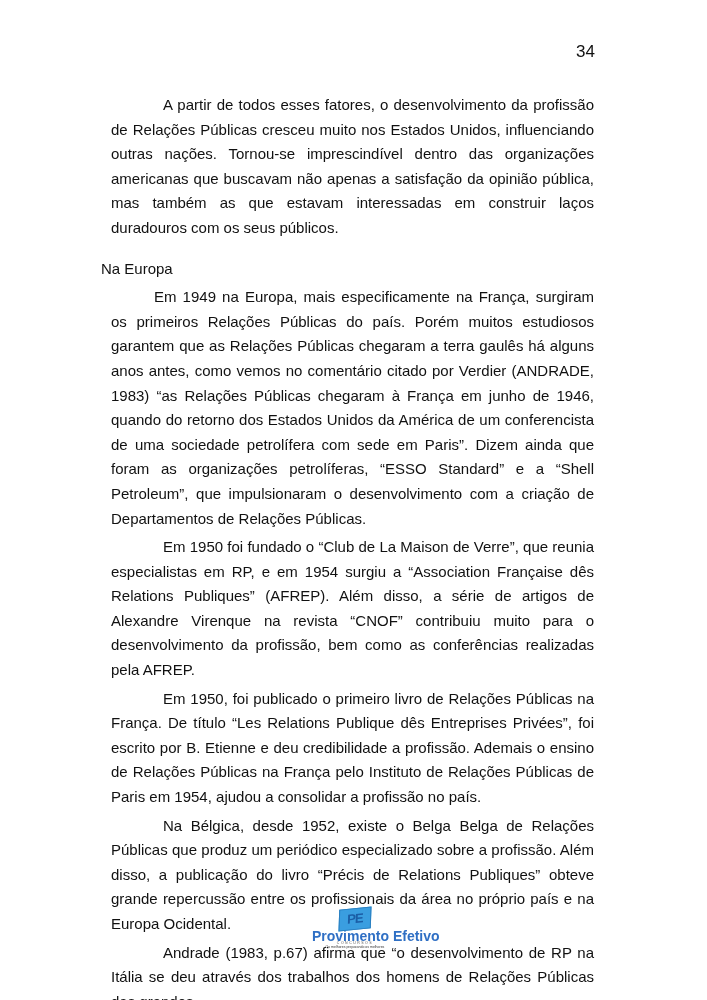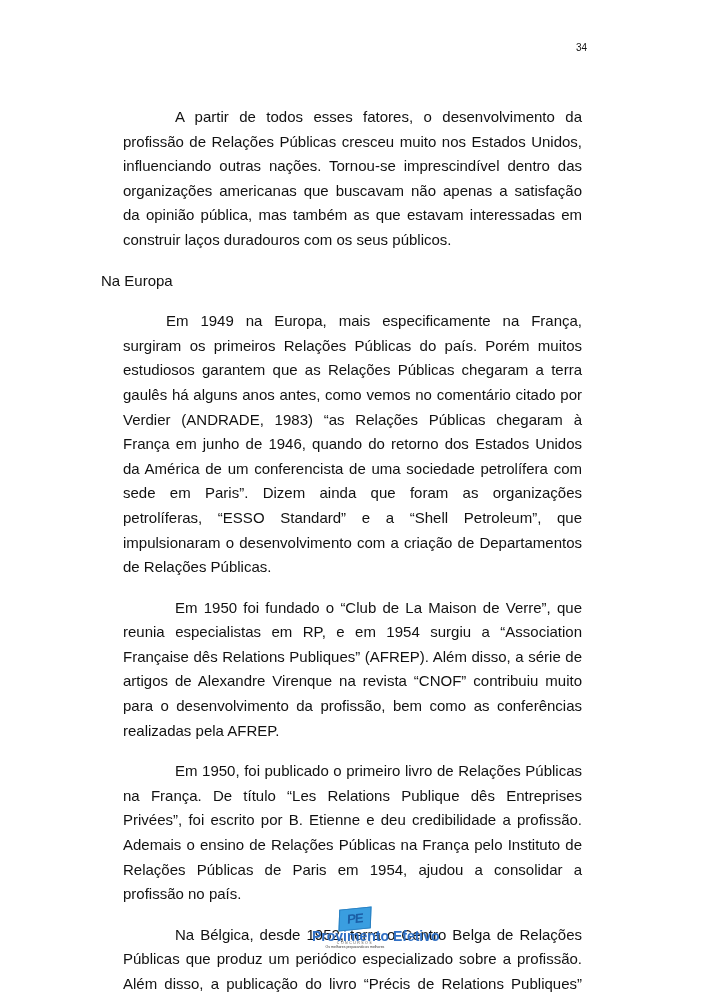--- a/index.html
+++ b/index.html
@@ -1,21 +1,21 @@
 <!DOCTYPE html>
 <html><head>
 <meta charset="utf-8">
 <style>
   html, body { margin: 0; padding: 0; background: #ffffff; }
   body { width: 707px; height: 1000px; position: relative; overflow: hidden;
          font-family: "Liberation Sans", sans-serif; color: #111111; }
-  .page-number { position: absolute; top: 42px; left: 576px; font-size: 10px; }
+  .page-number { position: absolute; top: 42px; left: 576px; font-size: 17px; }
   .body-text { position: absolute; left: 107px; width: 491px; top: 89px;
                font-size: 15px; line-height: 24.6px; text-align: justify; }
-  .para { margin: 16px; text-indent: 52px; }
+  .para { margin: 4px; text-indent: 52px; }
   .para.small-indent { text-indent: 43px; }
   .heading { margin: 16px 0 3px -6px; text-indent: 0; }
   .logo { position: absolute; left: 312px; top: 908px; width: 86px; text-align: center; }
   .logo-mark { width: 30px; height: 20px; margin: 0 auto 2px auto;
                background: #3a9ee0; border: 1px solid #2a7fc0; transform: skewX(-8deg) rotate(-6deg);
                color: #1b5ea6; font-weight: bold; font-size: 13px; line-height: 20px; letter-spacing: -1px; }
   .logo-title { color: #2f6fc4; font-weight: bold; font-size: 14px; line-height: 9px; white-space: nowrap; }
   .logo-sub { color: #555; font-size: 3.5px; letter-spacing: 1.5px; line-height: 4px; }
   .logo-tagline { color: #333; font-size: 3.5px; line-height: 5px; white-space: nowrap; }
 </style>
@@ -23,21 +23,21 @@
 <body>
 
 <div class="page-number">34</div>
 
 <div class="body-text">
   <p class="para">A partir de todos esses fatores, o desenvolvimento da profissão de Relações Públicas cresceu muito nos Estados Unidos, influenciando outras nações. Tornou-se imprescindível dentro das organizações americanas que buscavam não apenas a satisfação da opinião pública, mas também as que estavam interessadas em construir laços duradouros com os seus públicos.</p>
   <p class="para heading">Na Europa</p>
   <p class="para small-indent">Em 1949 na Europa, mais especificamente na França, surgiram os primeiros Relações Públicas do país. Porém muitos estudiosos garantem que as Relações Públicas chegaram a terra gaulês há alguns anos antes, como vemos no comentário citado por Verdier (ANDRADE, 1983) “as Relações Públicas chegaram à França em junho de 1946, quando do retorno dos Estados Unidos da América de um conferencista de uma sociedade petrolífera com sede em Paris”. Dizem ainda que foram as organizações petrolíferas, “ESSO Standard” e a “Shell Petroleum”, que impulsionaram o desenvolvimento com a criação de Departamentos de Relações Públicas.</p>
   <p class="para">Em 1950 foi fundado o “Club de La Maison de Verre”, que reunia especialistas em RP, e em 1954 surgiu a “Association Française dês Relations Publiques” (AFREP). Além disso, a série de artigos de Alexandre Virenque na revista “CNOF” contribuiu muito para o desenvolvimento da profissão, bem como as conferências realizadas pela AFREP.</p>
   <p class="para">Em 1950, foi publicado o primeiro livro de Relações Públicas na França. De título “Les Relations Publique dês Entreprises Privées”, foi escrito por B. Etienne e deu credibilidade a profissão.  Ademais o ensino de Relações Públicas na França pelo Instituto de Relações Públicas de Paris em 1954, ajudou a consolidar a profissão no país.</p>
-  <p class="para">Na Bélgica, desde 1952, terra o Centro Belga de Relações Públicas que produz um periódico especializado sobre a profissão. Além disso, a publicação do livro “Précis de Relations Publiques” obteve grande repercussão entre os profissionais da área no próprio país e na Europa Ocidental.</p>
+  <p class="para">Na Bélgica, desde 1952, existe o Belga Belga de Relações Públicas que produz um periódico especializado sobre a profissão. Além disso, a publicação do livro “Précis de Relations Publiques” obteve grande repercussão entre os profissionais da área no próprio país e na Europa Ocidental.</p>
   <p class="para">Andrade (1983, p.67) afirma que “o desenvolvimento de RP na Itália se deu através dos trabalhos dos homens de Relações Públicas das grandes</p>
 </div>
 
 <div class="logo">
   <div class="logo-mark">PE</div>
   <div class="logo-title">Provimento Efetivo</div>
   <div class="logo-sub">CONCURSOS</div>
   <div class="logo-tagline">Os melhores preparando os melhores</div>
 </div>
 

